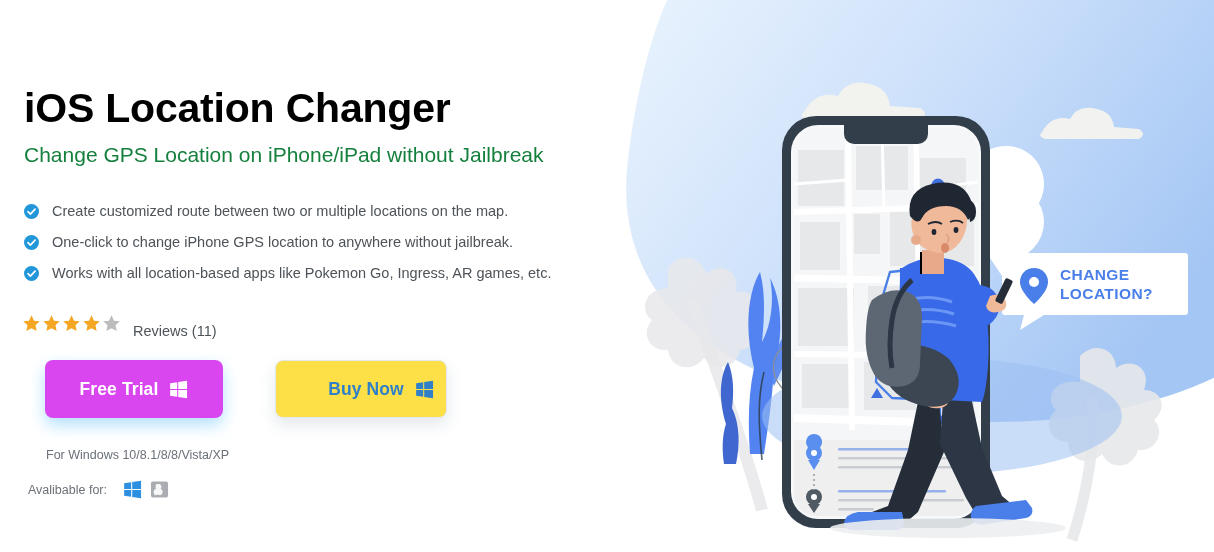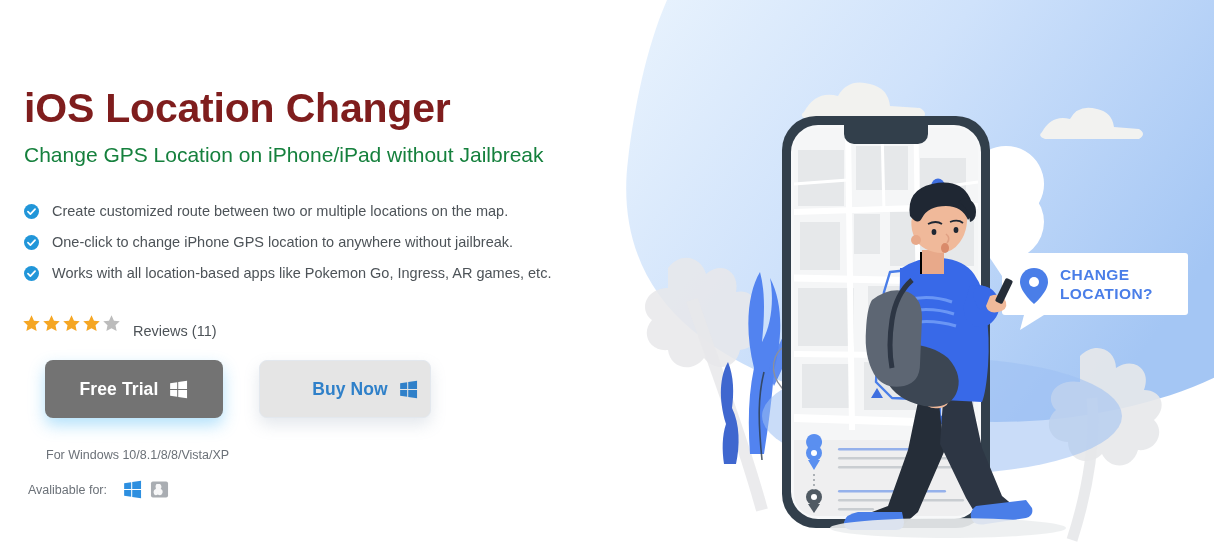--- a/index.html
+++ b/index.html
@@ -32,21 +32,21 @@
     left: 0; top: 0;
     width: 660px; height: 552px;
     padding: 0;
   }
 
   #page-title {
     position: absolute;
     left: 24px; top: 58px;
     font-size: 41px;
     font-weight: bold;
-    color: #7f1d1d;
+    color: #000000;
     letter-spacing: -0.2px;
     white-space: nowrap;
   }
 
   #subtitle {
     position: absolute;
     left: 24px; top: 143px;
     font-size: 21px;
     color: #15803d;
     white-space: nowrap;
@@ -108,29 +108,29 @@
     display: flex;
     align-items: center;
     justify-content: center;
     border-radius: 8px;
     cursor: pointer;
     box-sizing: border-box;
     user-select: none;
   }
   #free-trial-button {
     width: 178px; height: 58px;
-    background: #737373;
+    background: #d946ef;
     color: #ffffff;
     box-shadow: 0 7px 16px rgba(52,177,245,0.38);
     border: none;
   }
   #buy-now-button {
     width: 172px; height: 58px;
-    margin-left: 36px;
-    background: #e5e5e5;
+    margin-left: 52px;
+    background: #fde047;
     color: #2f80c9;
     border: 1px solid #e3e8ee;
     box-shadow: 0 7px 16px rgba(120,140,165,0.20);
     padding-left: 40px;
   }
   .btn-label {
     font-size: 17.5px;
     font-weight: bold;
     letter-spacing: 0.1px;
   }

